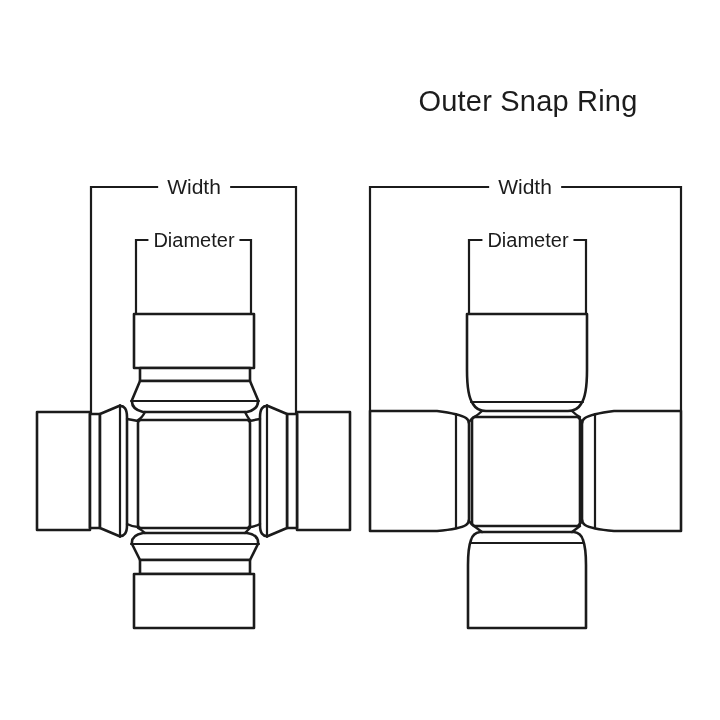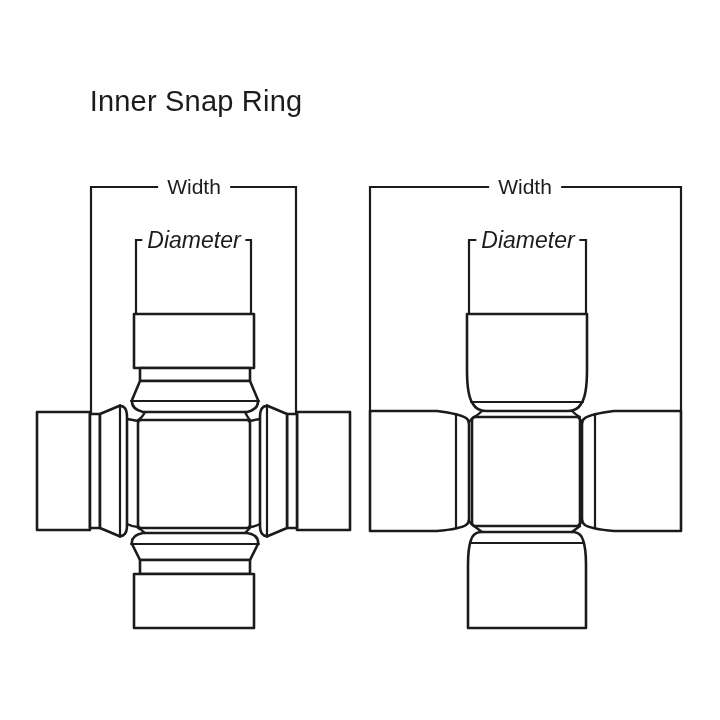--- a/index.html
+++ b/index.html
@@ -14,21 +14,21 @@
   .lbl{
     position:absolute;
     transform:translateX(-50%);
     color:#1c1c1c;
     background:#ffffff;
     white-space:nowrap;
     text-align:center;
   }
   .title{font-size:29px;line-height:34px;letter-spacing:0.2px;}
   .dim-width{font-size:21px;line-height:26px;padding:0 9px;}
-  .dim-diameter{font-size:23px;line-height:26px;padding:0 5px;font-style:italic;}
+  .dim-diameter{font-size:20px;line-height:26px;padding:0 5px;}
   .art{fill:#ffffff;stroke:#1b1b1b;stroke-width:2.6;stroke-linejoin:round;}
   .bracket{fill:none;stroke:#1b1b1b;stroke-width:2.2;stroke-linejoin:miter;}
   .groove{fill:none;stroke:#1b1b1b;stroke-width:2.2;stroke-linecap:round;}
   .fillet{fill:none;stroke:#1b1b1b;stroke-width:2.4;stroke-linecap:round;}
 </style>
 </head>
 <body>
 
 <div id="stage">
 
@@ -94,22 +94,22 @@
       <path class="fillet" d="M 572,411 Q 576,415 580,417"></path>
       <path class="fillet" d="M 482,532 Q 478,529 474,526"></path>
       <path class="fillet" d="M 572,532 Q 576,529 580,526"></path>
       <path class="fillet" d="M 469,422 Q 471,419 474,417"></path>
       <path class="fillet" d="M 469,521 Q 471,524 474,526"></path>
       <path class="fillet" d="M 582,422 Q 580,419 578,417"></path>
       <path class="fillet" d="M 582,521 Q 580,524 578,526"></path>
     </g>
   </svg>
 
-  <div class="lbl title" style="left:196px;top:84px;">Inner Snap Ring</div>
 
+  <div class="lbl title" style="left:528px;top:84px;">Outer Snap Ring</div>
 
   <div class="lbl dim-width" style="left:194px;top:174px;">Width</div>
 
   <div class="lbl dim-width" style="left:525px;top:174px;">Width</div>
 
   <div class="lbl dim-diameter" style="left:194px;top:227px;">Diameter</div>
 
   <div class="lbl dim-diameter" style="left:528px;top:227px;">Diameter</div>
 
 </div>

